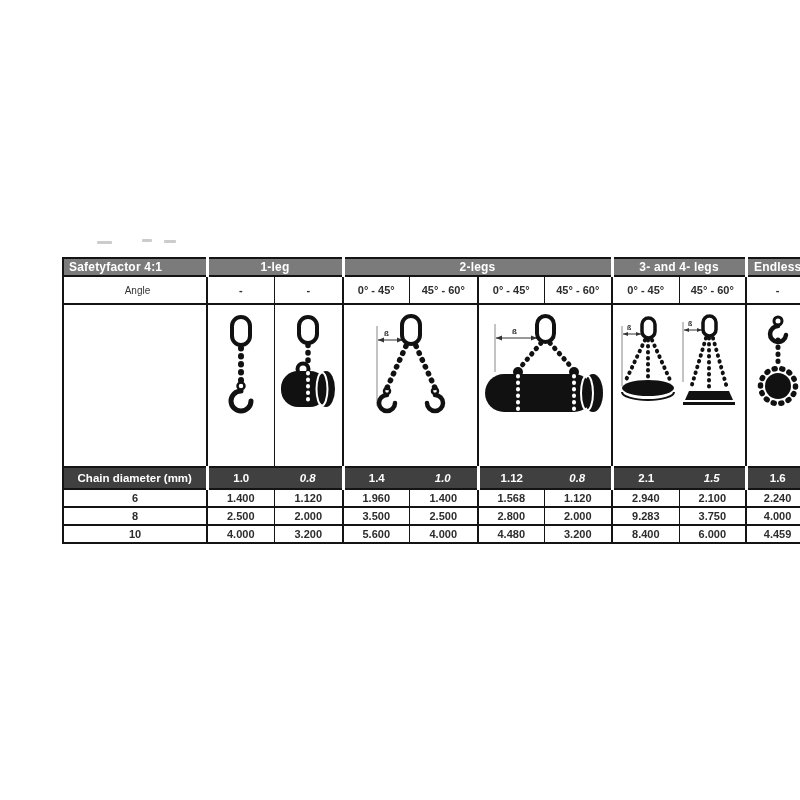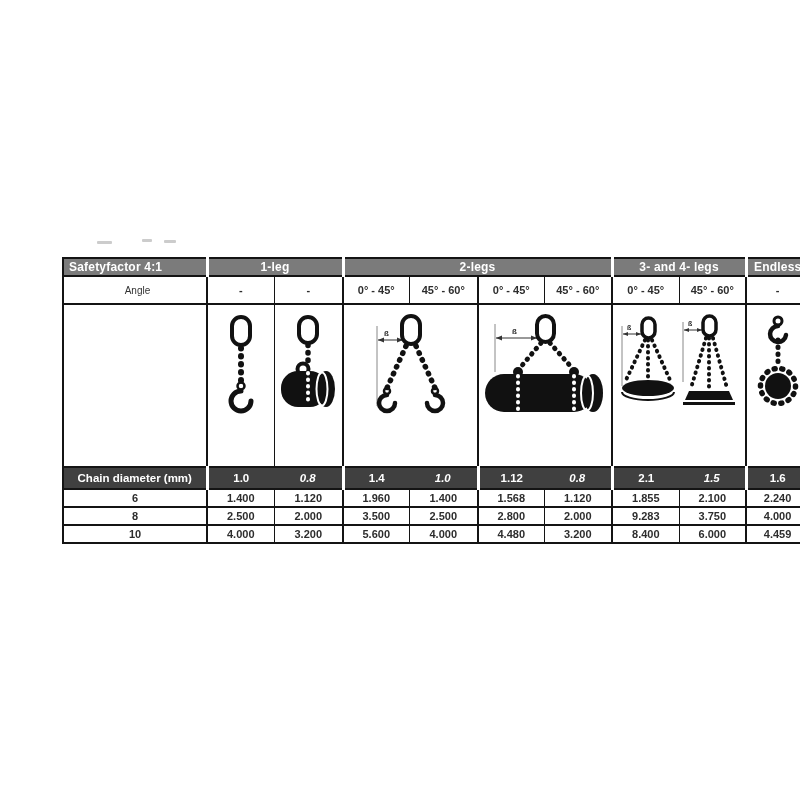--- a/index.html
+++ b/index.html
@@ -188,21 +188,21 @@
     </tr>
 
     <tr class="drow">
       <td>6</td>
       <td class="bL2">1.400</td>
       <td>1.120</td>
       <td class="bL2">1.960</td>
       <td>1.400</td>
       <td class="bL2">1.568</td>
       <td>1.120</td>
-      <td class="bL2">1.855</td>
+      <td class="bL2">2.940</td>
       <td>2.100</td>
       <td class="bL2">2.240</td>
     </tr>
     <tr class="drow">
       <td>8</td>
       <td class="bL2">2.500</td>
       <td>2.000</td>
       <td class="bL2">3.500</td>
       <td>2.500</td>
       <td class="bL2">2.800</td>

